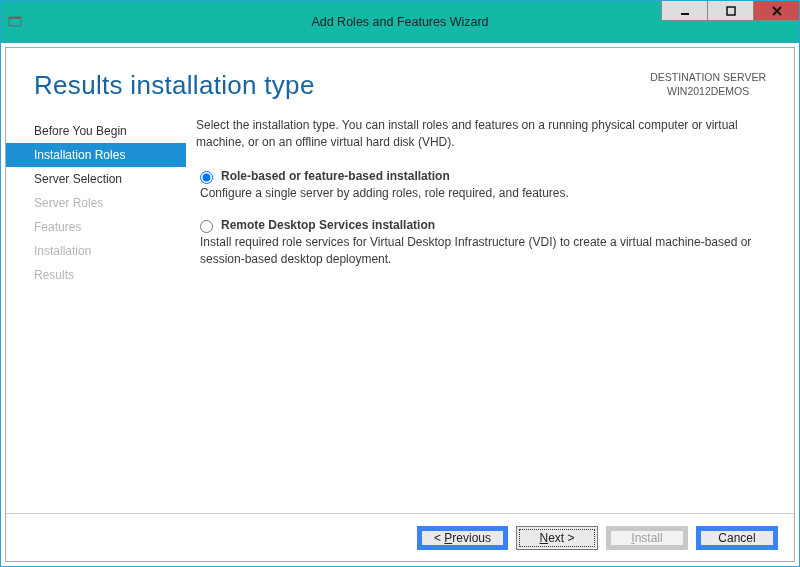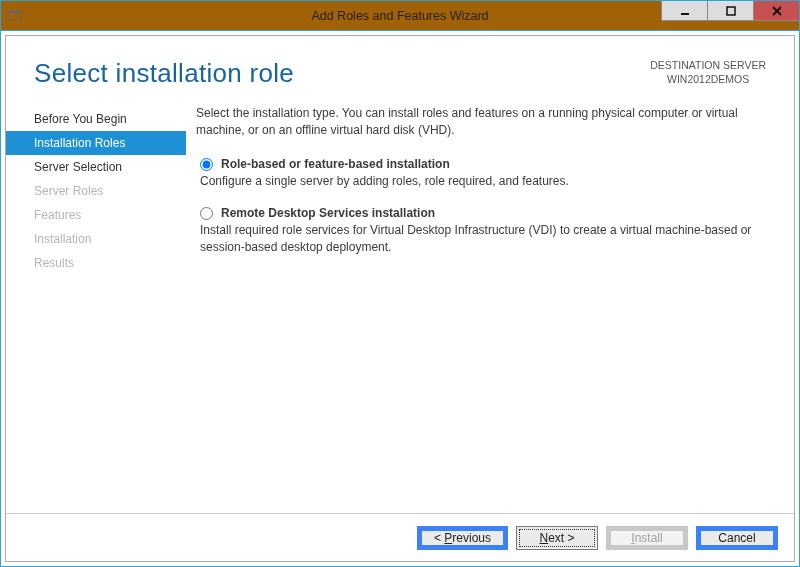--- a/index.html
+++ b/index.html
@@ -5,22 +5,22 @@
   * { box-sizing: border-box; margin: 0; padding: 0; }
   body { background: #333; font-family: "Segoe UI", Tahoma, sans-serif; font-size: 12px; color: #323232; }
   .window {
     width: 800px; height: 567px;
     background: #fff;
     border: 1px solid #2ba4d7;
     position: relative;
     display: flex; flex-direction: column;
   }
   .titlebar {
-    height: 30px;
-    background: #a16207;
+    height: 42px;
+    background: #14b8a6;
     border-bottom: 1px solid #2ba4d7;
     display: flex; align-items: center;
     position: relative;
   }
   .titlebar .sysicon {
     width: 28px; display:flex; align-items:center; justify-content:center;
     color:#555;
   }
   .titlebar .title {
     position:absolute; left:0; right:0; text-align:center;
@@ -62,21 +62,21 @@
     width:180px; padding-top:4px;
   }
   .step {
     padding:5px 10px 5px 28px; font-size:12px; color:#333; cursor:pointer;
   }
   .step.active { background:#1e90d6; color:#fff; }
   .step.disabled { color:#b5b5b5; cursor:default;}
   .content { flex:1; padding:2px 6px 0 10px; font-size:12px; color:#3b3b3b; line-height:1.45;}
   .content .intro { margin-bottom:16px; }
   .optgroup { margin:0 0 14px 4px; }
-  .opt { display:flex; align-items:flex-start; gap:8px; }
+  .opt { display:flex; align-items:center; gap:8px; }
   .opt input[type=radio]{ margin-top:2px; }
   .opt .lbl { font-weight:700; font-size:12px; }
 
   .footer {
     height:48px; border-top:1px solid #ccc;
     display:flex; align-items:center; justify-content:flex-end;
     padding:0 16px; gap:8px;
   }
   .btn {
     min-width:82px; height:24px; padding:0 12px;
@@ -115,21 +115,21 @@
         <svg width="10" height="10">
             <line x1="1" y1="1" x2="9" y2="9" stroke="#111" stroke-width="1.8"></line>
             <line x1="9" y1="1" x2="1" y2="9" stroke="#111" stroke-width="1.8"></line>
           </svg>
       </div>
     </div>
   </div>
 
   <div class="inner">
     <div class="header">
-      <h1>Select installation role</h1>
+      <h1>Results installation type</h1>
       <div class="destinfo">
         <div>DESTINATION SERVER</div>
         <div>WIN2012DEMOS</div>
       </div>
     </div>
 
     <div class="body">
       <div class="sidebar">
         <div class="step">Before You Begin</div>
         <div class="step active">Installation Roles</div>

